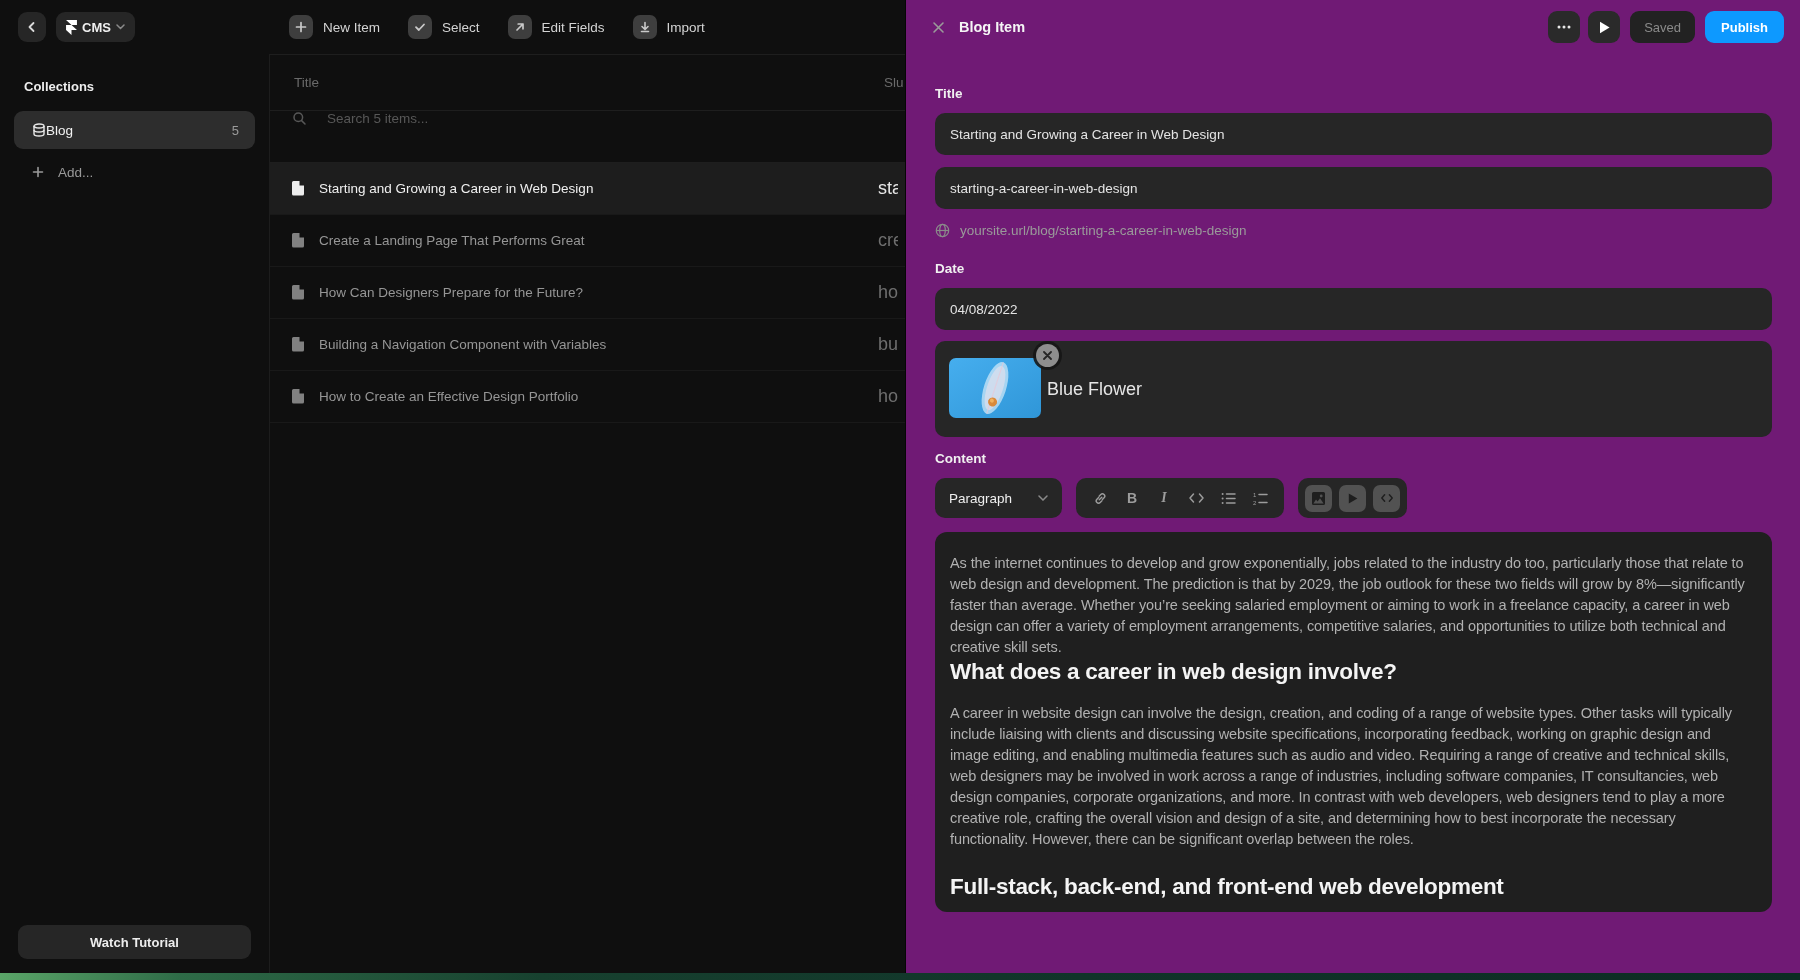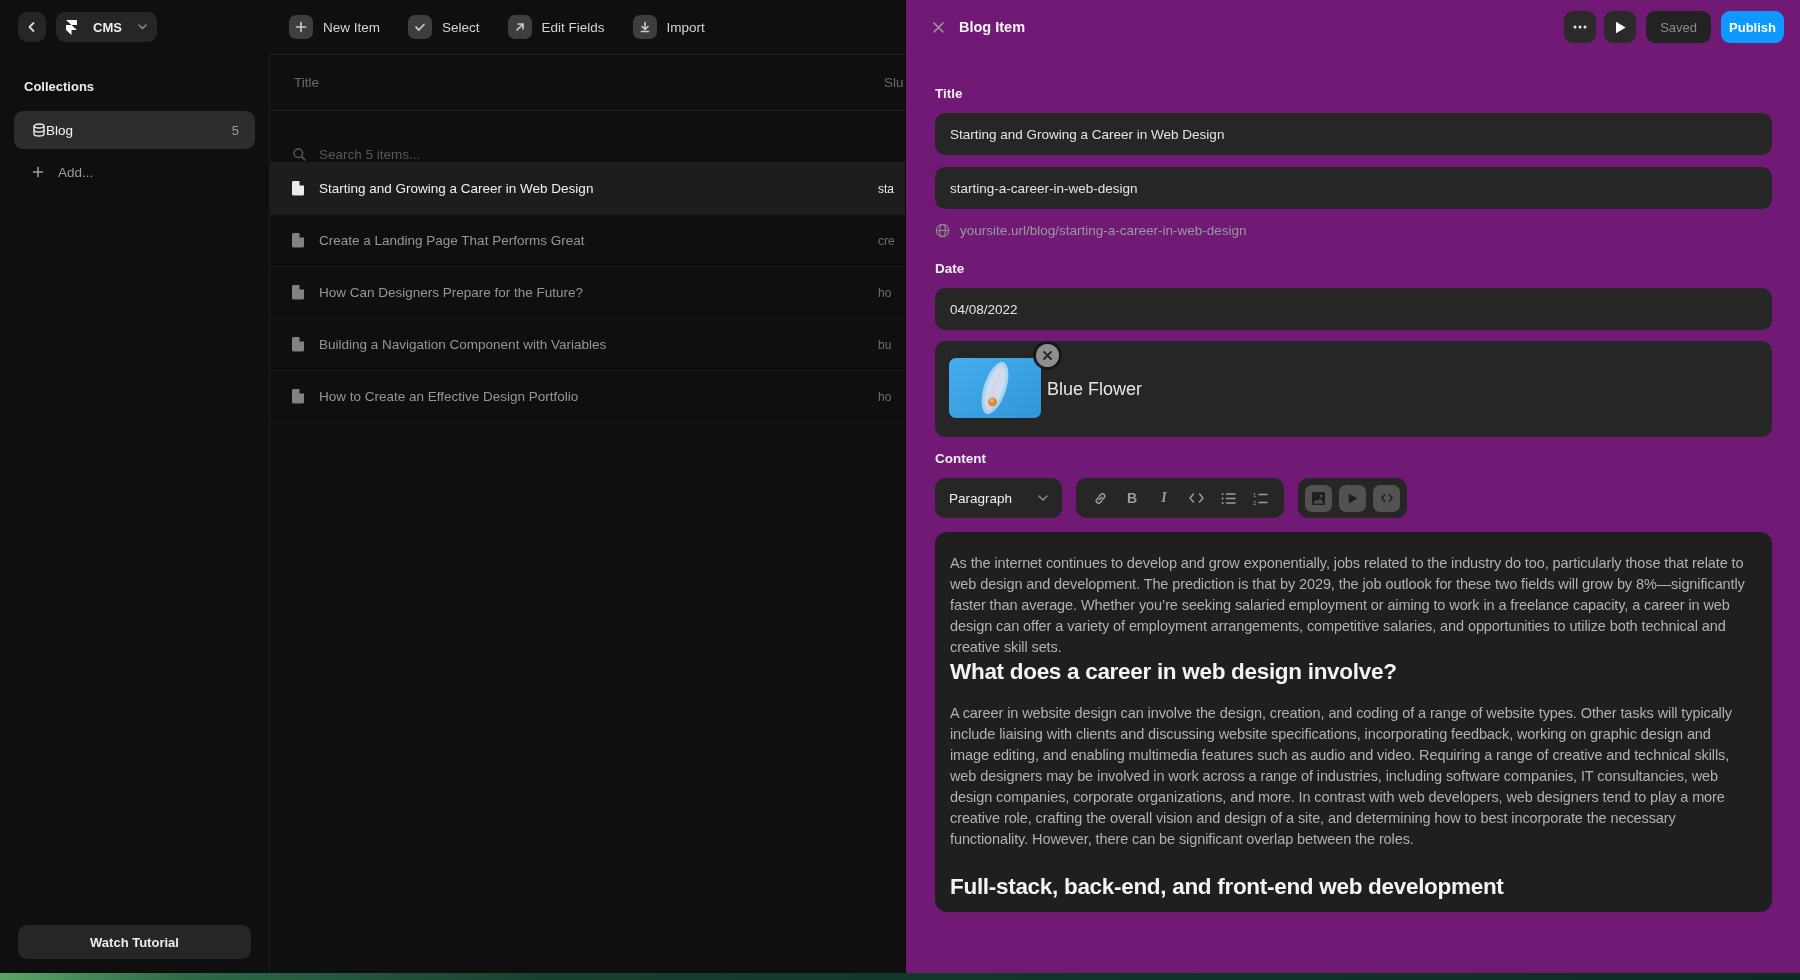--- a/index.html
+++ b/index.html
@@ -15,21 +15,21 @@
 
   
   .left-region { position:absolute; left:0; top:0; width:905px; height:973px; background:#0f0f0f; }
   .topbar { height:54px; display:flex; align-items:center; position:relative; }
   .icon-btn {
     width:28px; height:30px; margin-left:18px; border-radius:9px; background:#262626;
     display:flex; align-items:center; justify-content:center; color:#d9d9d9; cursor:pointer;
   }
   .cms-dd {
     margin-left:10px; height:30px; border-radius:9px; background:#262626;
-    display:flex; align-items:center; padding:0 10px; gap:16px; cursor:pointer;
+    display:flex; align-items:center; padding:0 10px; gap:5px; cursor:pointer;
   }
   .cms-dd .label { font-size:13px; font-weight:700; color:#efefef; }
   .topbar-actions { position:absolute; left:289px; top:0; height:54px; display:flex; align-items:center; gap:28px; }
   .tb-action { display:flex; align-items:center; gap:10px; cursor:pointer; }
   .tb-action .sq {
     width:24px; height:24px; border-radius:7px; background:#3e3e3e; color:#c9c9c9;
     display:flex; align-items:center; justify-content:center;
   }
   .tb-action .lbl { font-size:13.5px; color:#d4d4d4; }
 
@@ -49,44 +49,44 @@
     position:absolute; left:18px; right:18px; bottom:14px; height:34px; border-radius:9px;
     background:#262626; display:flex; align-items:center; justify-content:center;
     font-size:13px; font-weight:700; color:#ededed; cursor:pointer;
   }
 
   
   .list-col { flex:1; border-top:1px solid #1e1e1e; position:relative; }
   .list-header { height:56px; border-bottom:1px solid #1e1e1e; position:relative; }
   .list-header .col-title { position:absolute; left:24px; top:20px; font-size:13.5px; color:#6a6a6a; }
   .list-header .col-slug  { position:absolute; left:614px; top:20px; width:20px; overflow:hidden; white-space:nowrap; font-size:13.5px; color:#6a6a6a; }
-  .search-row { height:52px; border-bottom:1px solid #1e1e1e; display:flex; align-items:flex-end; padding-left:22px; gap:12px; color:#575757; cursor:text; }
+  .search-row { height:52px; border-bottom:1px solid #1e1e1e; display:flex; align-items:flex-start; padding-left:22px; gap:20px; color:#575757; cursor:text; }
   .search-row .ph { font-size:13.5px; color:#575757; }
   .row {
     height:52px; border-bottom:1px solid #191919; display:flex; align-items:center;
     padding-left:22px; gap:14px; position:relative; cursor:pointer;
   }
   .row .ttl { font-size:13.5px; color:#969696; }
-  .row .slugprev { position:absolute; left:608px; width:20px; overflow:hidden; white-space:nowrap; font-size:12px; color:#6e6e6e; }
+  .row .slugprev { position:absolute; left:608px; width:20px; overflow:hidden; white-space:nowrap; font-size:18px; color:#6e6e6e; }
   .row.selected { background:#1d1d1d; }
   .row.selected .ttl { color:#f0f0f0; }
   .row.selected .slugprev { color:#e8e8e8; }
   .row .ficon { color:#818181; }
   .row.selected .ficon { color:#ececec; }
 
   
   .panel { position:absolute; left:905px; top:0; width:895px; height:973px; background:#701a75; border-left:1px solid #060606; }
   .panel-head { height:54px; display:flex; align-items:center; padding:0 16px 0 26px; }
   .close-x { color:#9a9a9a; cursor:pointer; display:flex; }
   .panel-title { margin-left:14px; font-size:14.5px; font-weight:700; color:#f5f5f5; }
   .head-spacer { flex:1; }
   .hbtn { height:32px; border-radius:9px; background:#2a2a2a; display:flex; align-items:center; justify-content:center; cursor:pointer; }
   .hbtn.sq { width:32px; margin-left:8px; color:#e8e8e8; }
   .saved-btn { margin-left:10px; padding:0 14px; background:#222222; color:#8a8a8a; font-size:13px; }
-  .publish-btn { margin-left:10px; padding:0 8px; color:#fff; font-size:13px; font-weight:700; }
+  .publish-btn { margin-left:10px; padding:0 16px; color:#fff; font-size:13px; font-weight:700; }
 
   .panel-body { padding:32px 28px 0 29px; }
   .f-label { font-size:13.5px; font-weight:700; color:#f0f0f0; }
   .f-input {
     margin-top:12px; height:42px; border-radius:10px; background:#262626;
     display:flex; align-items:center; padding:0 15px; font-size:13.5px; color:#e4e4e4; cursor:text;
   }
   .url-row { margin-top:14px; display:flex; align-items:center; gap:10px; color:#8a8a8a; }
   .url-row .url { font-size:13.5px; color:#9a9a9a; }
   .gap1 { margin-top:20px; } .gap2 { margin-top:23px; } .gap3 { margin-top:15px; } .gap4 { margin-top:14px; }

